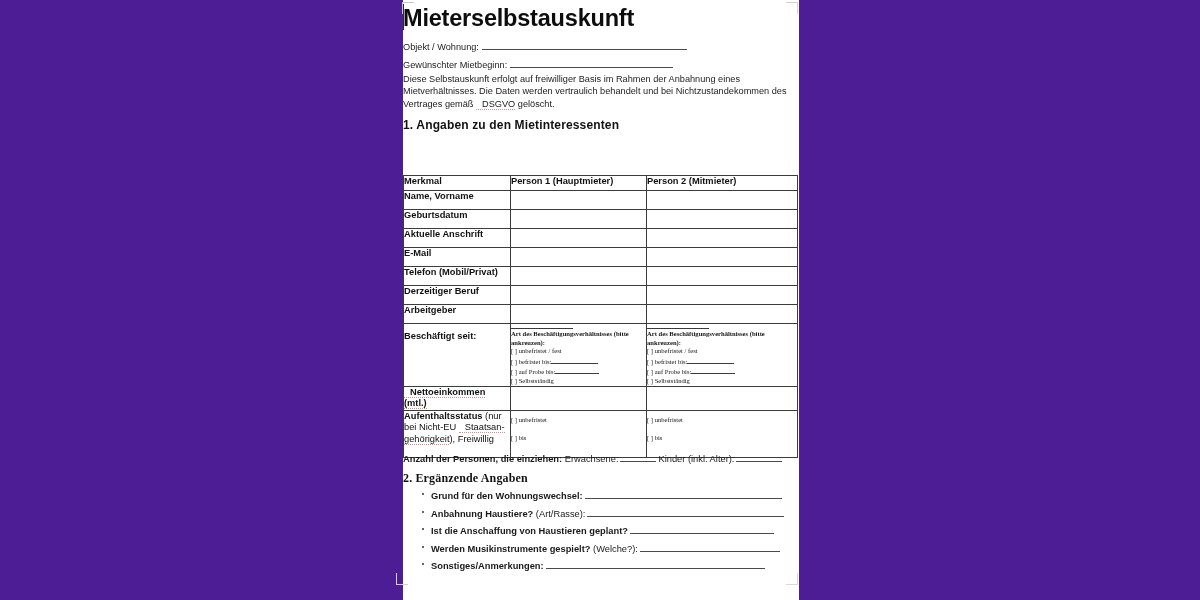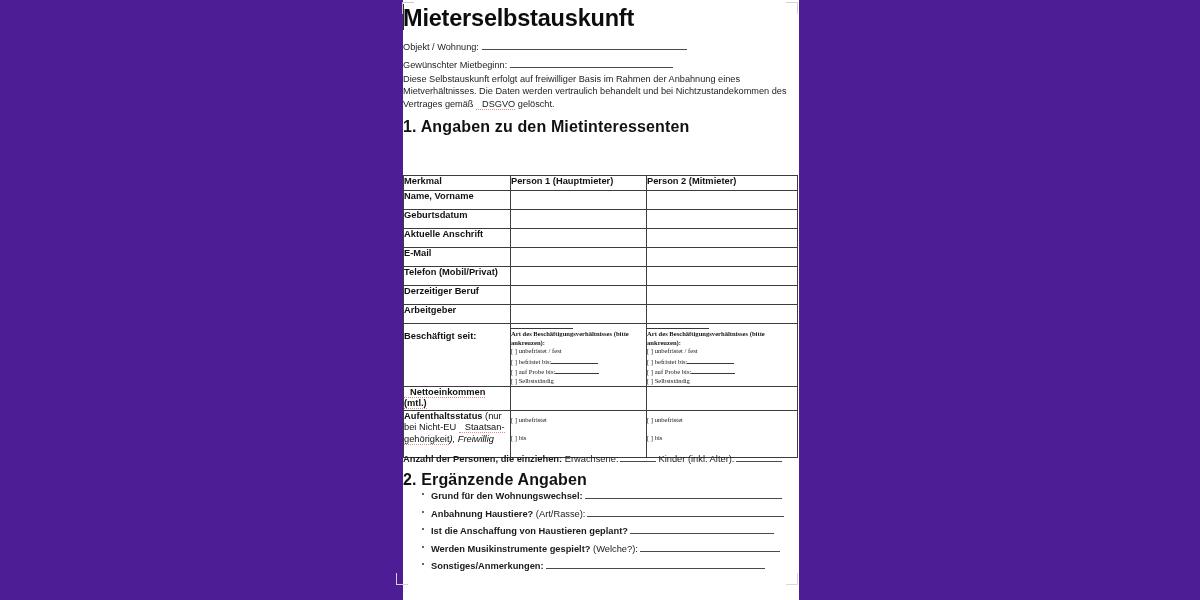--- a/index.html
+++ b/index.html
@@ -96,21 +96,21 @@
   .squiggle {
     border-bottom: 1.4px dotted #e08a8a;
     padding-bottom: 0px;
     padding-left: 6px;
   }
 
   
   .section-heading {
     position: absolute;
     left: 0px;
-    font-size: 16px;
+    font-size: 12px;
     font-weight: bold;
     color: #121212;
     letter-spacing: 0.15px;
     white-space: nowrap;
   }
 
   
   table.form-table {
     position: absolute;
     left: 0;
@@ -345,21 +345,21 @@
           </td>
         </tr>
 
         <tr class="row-std">
           <td class="c-label"><span class="squiggle">Nettoeinkommen (mtl.)</span></td>
           <td class="c-p1"></td>
           <td class="c-p2"></td>
         </tr>
 
         <tr>
-          <td class="c-label" style="height:46px;"><span>Aufenthaltsstatus</span><span style="font-weight:normal;"> (nur bei Nicht-EU </span><span class="squiggle" style="font-weight:normal;">Staatsan-gehörigkeit</span><span style="font-weight:normal;font-style:italic;">), Freiwillig</span></td>
+          <td class="c-label" style="height:46px;"><span>Aufenthaltsstatus</span><span style="font-weight:normal;"> (nur bei Nicht-EU </span><span class="squiggle" style="font-weight:normal;">Staatsan-gehörigkeit</span><span style="font-weight:normal;">), Freiwillig</span></td>
 
           <td class="c-p1">
             <div class="status-cell">
               <div>[ ] unbefristet</div>
               <span class="gap"></span>
               <div><span>[ ] bis</span><span class="blank-line" style="width:60px;"></span></div>
             </div>
           </td>
 
           <td class="c-p2">
@@ -368,21 +368,21 @@
               <span class="gap"></span>
               <div><span>[ ] bis</span><span class="blank-line" style="width:60px;"></span></div>
             </div>
           </td>
         </tr>
       </tbody>
     </table>
 
     <div class="persons-line"><b>Anzahl der Personen, die einziehen:</b> <span>Erwachsene:</span><span class="rule" style="width:36px;"></span><span>Kinder (inkl. Alter):</span><span class="rule" style="width:46px;"></span></div>
 
-    <div class="section-heading" style="top:471px;">2. Ergänzende Angaben</div>
+    <div class="section-heading" style="top:471px;font-family:Liberation Serif, serif;">2. Ergänzende Angaben</div>
 
     <ul class="bullet-list">
       <li>
         <span class="dot"></span><span class="b-strong">Grund für den Wohnungswechsel:</span><span class="b-norm"></span><span class="rule" style="width:197px;"></span>
       </li>
       <li>
         <span class="dot"></span><span class="b-strong">Anbahnung Haustiere?</span><span class="b-norm"> (Art/Rasse):</span><span class="rule" style="width:197px;"></span>
       </li>
       <li>
         <span class="dot"></span><span class="b-strong">Ist die Anschaffung von Haustieren geplant?</span><span class="b-norm"></span><span class="rule" style="width:144px;"></span>

